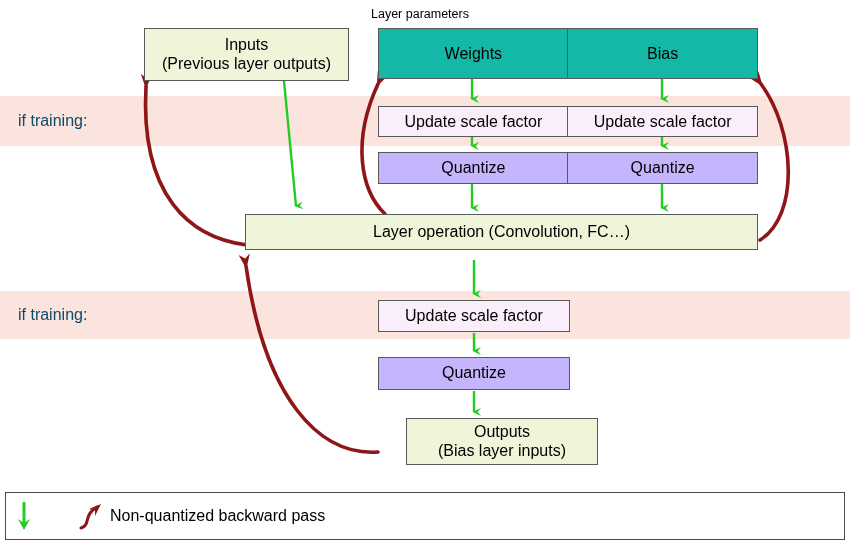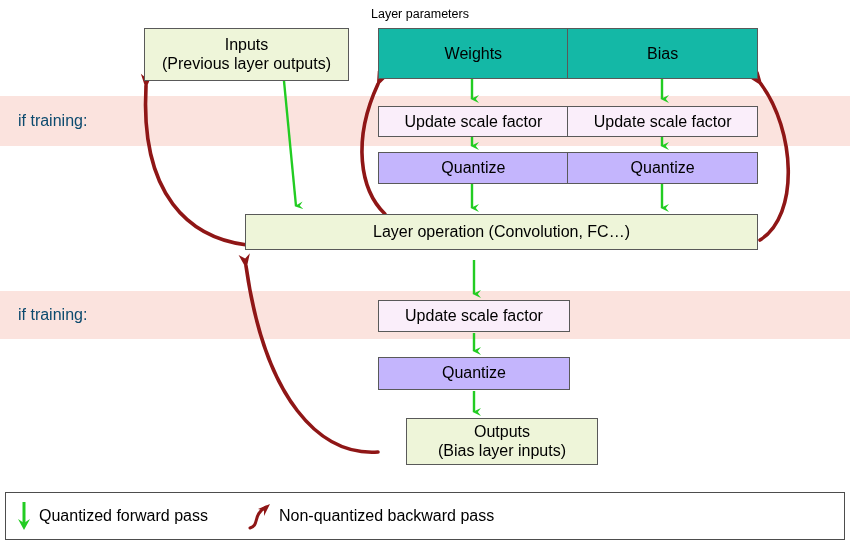--- a/index.html
+++ b/index.html
@@ -224,21 +224,20 @@
 
   <div id="legend">
 
     <div class="legend-item" id="legend-item-forward">
       <span class="legend-glyph">
         <svg width="16" height="30" viewBox="0 0 16 30">
           <line x1="8" y1="1" x2="8" y2="24" stroke="#22cc22" stroke-width="3"></line>
           <path d="M2,18 L8,29 L14,18 L8,22 Z" fill="#22cc22"></path>
         </svg>
       </span>
-      <span>Quantized forward pass</span>
     </div>
 
     <div class="legend-item" id="legend-item-backward">
       <span class="legend-glyph">
         <svg width="26" height="30" viewBox="0 0 26 30">
           <path d="M4,27 C14,24 6,14 20,6" stroke="#8f1616" stroke-width="3" fill="none" stroke-linecap="round"></path>
           <path d="M24,3 L12,8 L18,9.5 L18,15 Z" fill="#8f1616"></path>
         </svg>
       </span>
       <span>Non-quantized backward pass</span>

